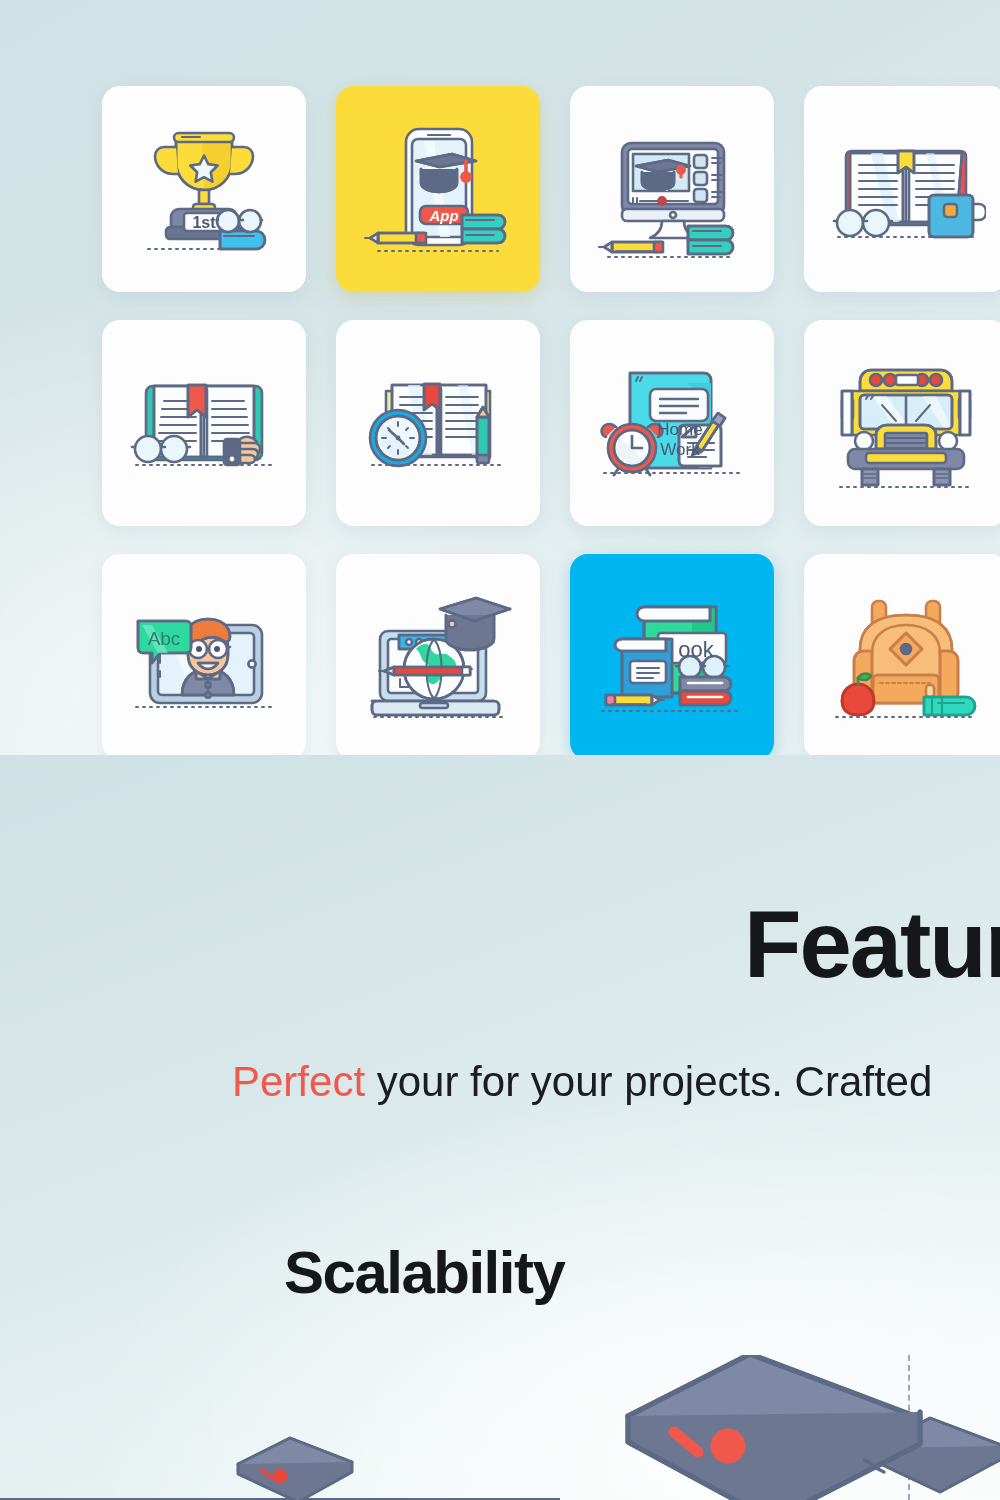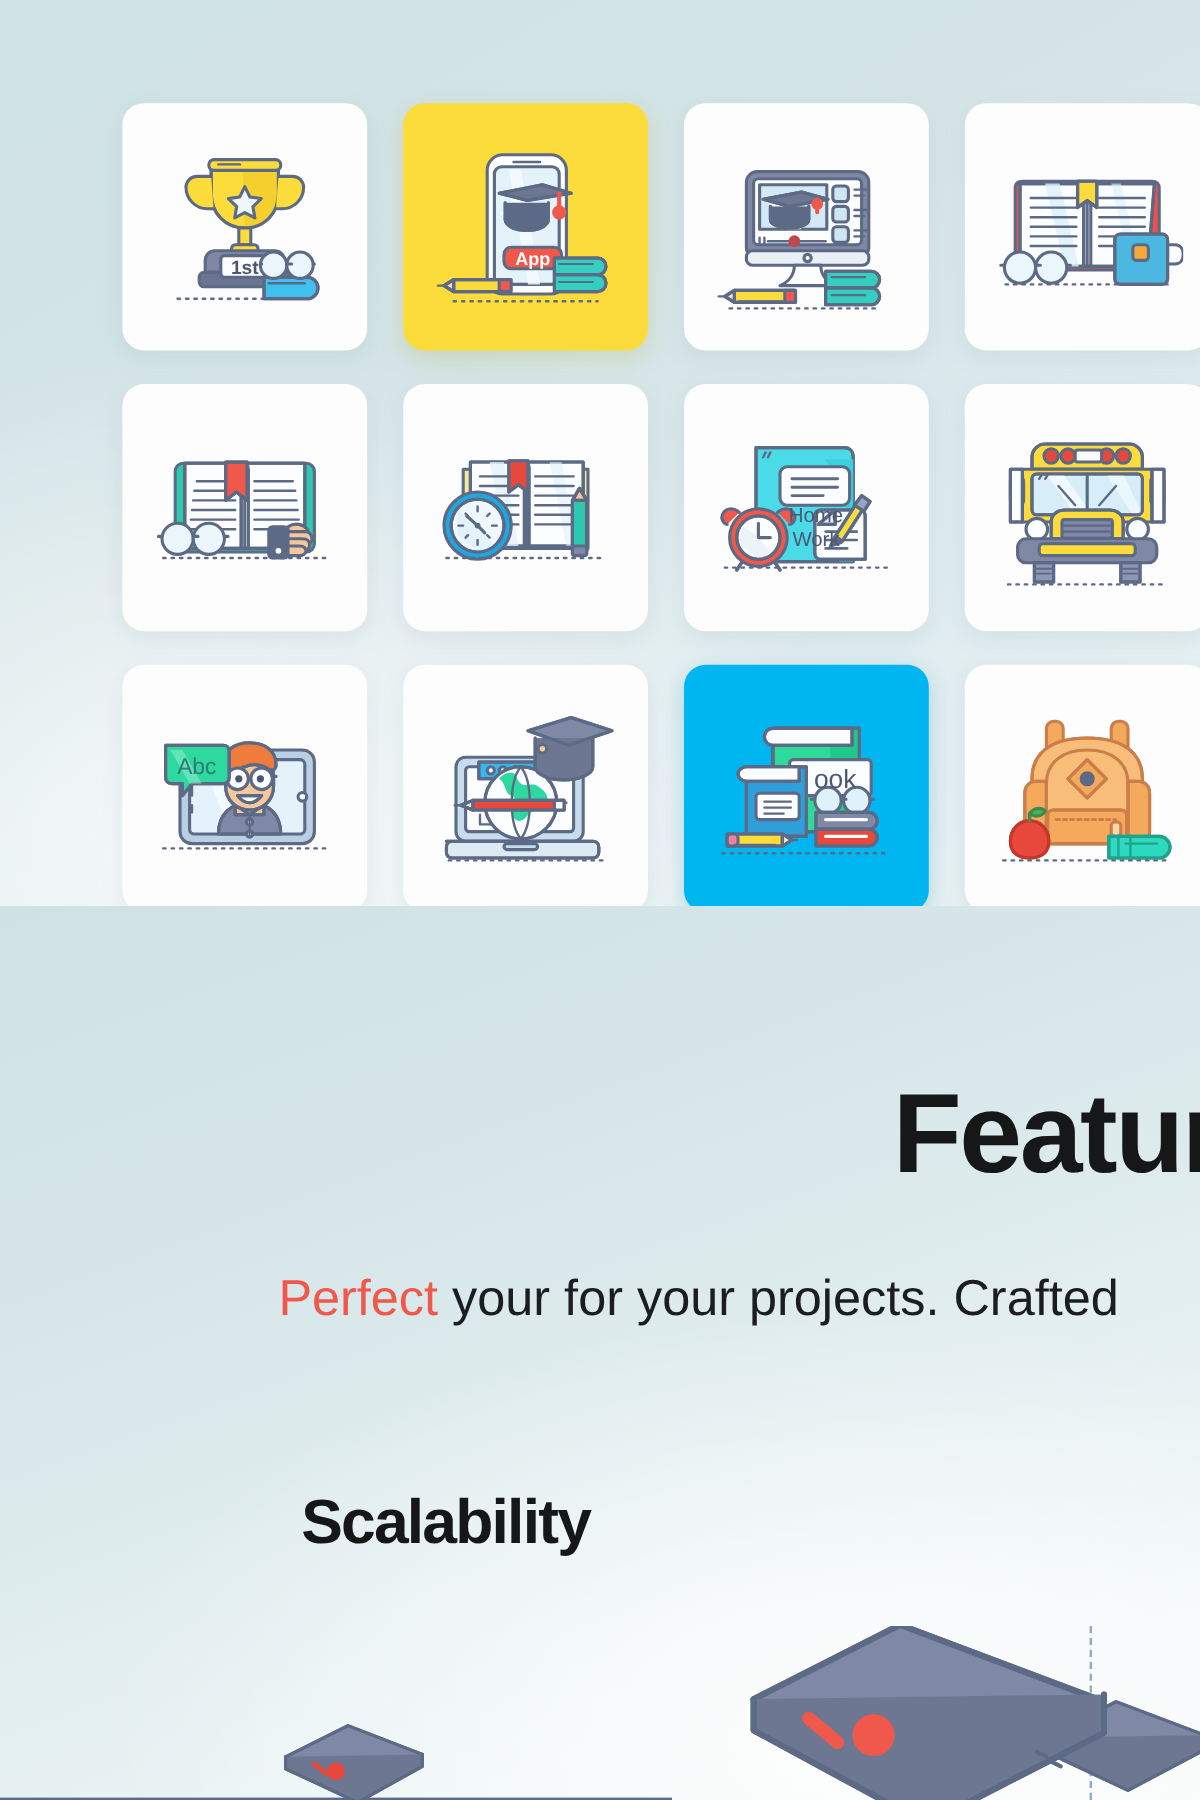--- a/index.html
+++ b/index.html
@@ -30,21 +30,21 @@
   }
   .tile {
     width: 204px; height: 206px;
     border-radius: 18px;
     background: #fdfdfd;
     box-shadow: 0 6px 18px rgba(120,150,160,0.13);
     position: relative;
     overflow: hidden;
     display: flex; align-items: center; justify-content: center;
   }
-  .tile.accent-yellow { background: #fcdc3b; box-shadow: 0 6px 18px rgba(180,170,60,0.25); }
+  .tile.accent-yellow { background: #fcdc3b; box-shadow: 0 6px 18px rgba(180,170,60,0.25); font-style: italic; }
   .tile.accent-cyan   { background: #00b6f0; box-shadow: 0 6px 18px rgba(0,130,180,0.25); }
   .tile svg { display: block; }
   .tile .art { width: 160px; height: 160px; }
 
   
   .promo-section {
     position: absolute; left: 0; top: 755px;
     width: 1000px; height: 745px;
     background:
       radial-gradient(ellipse 1100px 600px at 72% 92%, rgba(255,255,255,0.92) 0%, rgba(255,255,255,0) 58%),
@@ -65,22 +65,22 @@
     position: absolute;
     left: 232px; top: 1058px;
     font-size: 42px;
     color: #1b1d20;
     white-space: nowrap;
     line-height: 1.15;
   }
   .features-sub .hi { color: #f0584c; }
   .scalability-title {
     position: absolute;
-    left: 251px; top: 1243px;
-    font-size: 52px;
+    left: 284px; top: 1243px;
+    font-size: 60px;
     font-weight: bold;
     color: #151719;
     letter-spacing: -1.5px;
     white-space: nowrap;
     line-height: 1;
   }
   .scale-stage {
     position: absolute;
     left: 0; top: 1355px;
     width: 1000px; height: 145px;

